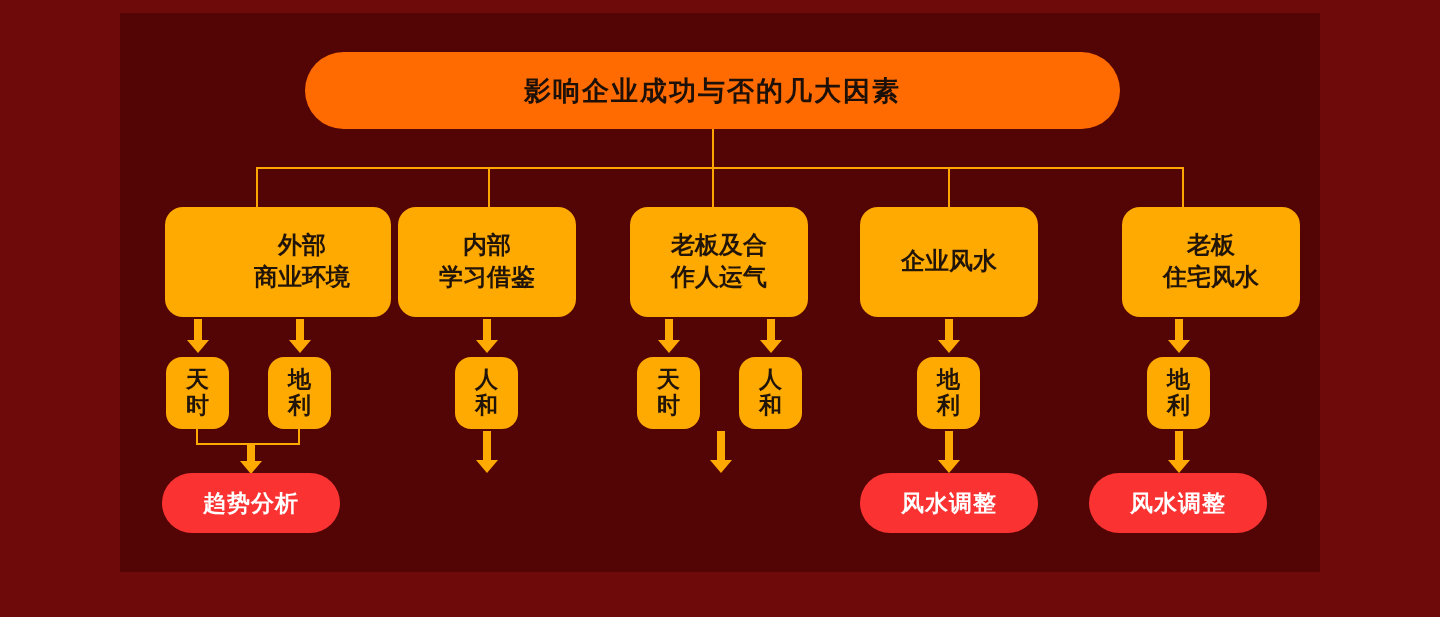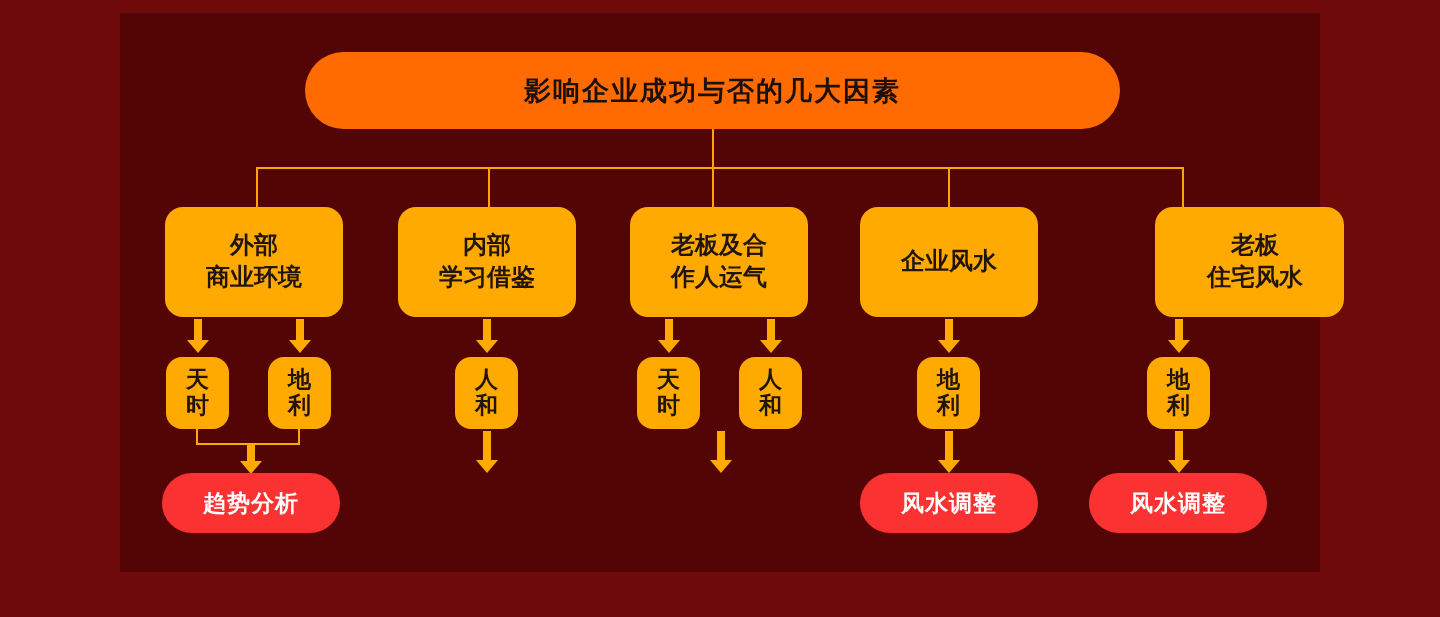--- a/index.html
+++ b/index.html
@@ -151,36 +151,36 @@
   </div>
 
   <div class="bus-line v-line" style="left:712px; top:129px; height:38px;"></div>
   <div class="bus-line h-line" style="left:256px; top:167px; width:928px;"></div>
   <div class="bus-line v-line" style="left:256px; top:167px; height:40px;"></div>
   <div class="bus-line v-line" style="left:488px; top:167px; height:40px;"></div>
   <div class="bus-line v-line" style="left:712px; top:167px; height:40px;"></div>
   <div class="bus-line v-line" style="left:948px; top:167px; height:40px;"></div>
   <div class="bus-line v-line" style="left:1182px; top:167px; height:40px;"></div>
 
-  <div class="l1-box" style="left:165px;">
+  <div class="l1-box" style="left:165px;padding-left:48px;">
     <span class="line">外部</span>
     <span class="line">商业环境</span>
   </div>
   <div class="l1-box" style="left:398px;">
     <span class="line">内部</span>
     <span class="line">学习借鉴</span>
   </div>
   <div class="l1-box" style="left:630px;">
     <span class="line">老板及合</span>
     <span class="line">作人运气</span>
   </div>
   <div class="l1-box" style="left:860px;">
     <span class="line">企业风水</span>
   </div>
-  <div class="l1-box" style="left:1155px;padding-left:11px;">
+  <div class="l1-box" style="left:1122px;">
     <span class="line">老板</span>
     <span class="line">住宅风水</span>
   </div>
 
   <div class="arrow" style="left:187px; top:319px; height:34px;">
     <div class="shaft" style="height:21px;"></div>
       <div class="head" style="top:21px;"></div>
   </div>
   <div class="arrow" style="left:289px; top:319px; height:34px;">
     <div class="shaft" style="height:21px;"></div>

